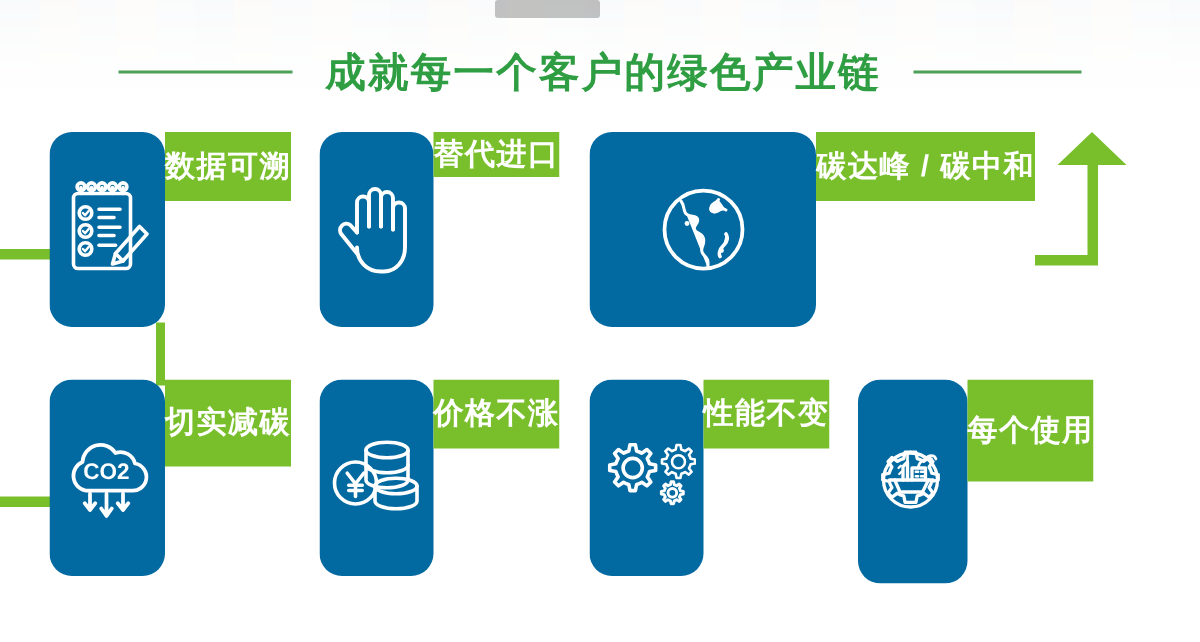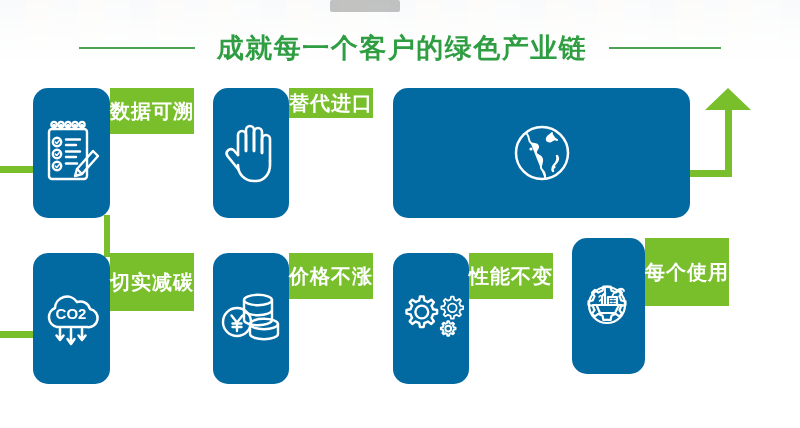--- a/index.html
+++ b/index.html
@@ -163,20 +163,23 @@
         <svg width="62" height="62" viewBox="0 0 62 62" fill="none" stroke="#ffffff" stroke-width="2.5" stroke-linecap="round" stroke-linejoin="round">
           <circle cx="31" cy="31" r="26"></circle>
           <path d="M16 12 c3 4 1 7 4 9 c3 2 6 0 7 3 c1 3 -3 4 -2 7 c1 3 5 2 6 6 c1 4 -2 6 -1 9 c1 3 4 3 4 7 l0 4" fill="#ffffff" stroke="#ffffff" stroke-width="2"></path>
           <path d="M41 11 c-2 3 -4 2 -5 5 c-1 3 2 4 4 3 c2 -1 4 -3 6 -1" fill="#ffffff" stroke="#ffffff" stroke-width="2"></path>
           <path d="M46 34 c2 3 0 6 -2 8 c-2 2 -3 5 -2 7" fill="#ffffff" stroke="#ffffff" stroke-width="2.4"></path>
           <circle cx="20" cy="27" r="1.6" fill="#ffffff" stroke="none"></circle>
           <circle cx="43" cy="45" r="1.6" fill="#ffffff" stroke="none"></circle>
         </svg>
       </span>
     </div>
+    <div class="card-label" style="height:46px;">
+      <span class="l1">碳达峰 / 碳中和</span>
+    </div>
   </div>
 
   <div class="card" style="left:33px; top:253px; width:161px; height:131px;">
     <div class="card-icon">
       <span>
         <svg width="70" height="60" viewBox="0 0 70 60" fill="none" stroke="#ffffff" stroke-width="2.5" stroke-linecap="round" stroke-linejoin="round">
           <path d="M20 38 a10 10 0 0 1 -2 -19 a12 12 0 0 1 22 -6 a10 10 0 0 1 13 7 a9 9 0 0 1 -3 18 Z"></path>
           <text x="34" y="30" fill="#ffffff" stroke="none" font-size="15" font-weight="bold" font-family="Liberation Sans, sans-serif" text-anchor="middle">CO2</text>
           <path d="M23 40 V50 M19.5 46.5 L23 51 L26.5 46.5"></path>
           <path d="M34 40 V54 M30.5 50 L34 55 L37.5 50"></path>
@@ -227,21 +230,21 @@
             <circle cx="33.8" cy="22" r="6" stroke-width="4"></circle>
           </g>
         </svg>
       </span>
     </div>
     <div class="card-label" style="height:46px;">
       <span class="l1">性能不变</span>
     </div>
   </div>
 
-  <div class="card" style="left:572px; top:238px; width:157px; height:136px;">
+  <div class="card" style="left:572px; top:253px; width:157px; height:136px;">
     <div class="card-icon">
       <span>
         <svg width="60" height="58" viewBox="0 0 60 58" fill="none" stroke="#ffffff" stroke-width="2.2" stroke-linecap="round" stroke-linejoin="round">
           <path d="M28 3.5 l3.6 0 .9 4.3 a19 19 0 0 1 4.2 1.8 l3.6-2.6 2.7 2.7 -2.6 3.6 a19 19 0 0 1 1.8 4.2 l4.3 .9 0 3.6 -4.3 .9 a19 19 0 0 1 -1.8 4.2 l2.6 3.6 -2.7 2.7 -3.6-2.6 a19 19 0 0 1 -4.2 1.8 l-.9 4.3 -3.6 0" transform="translate(0,6)"></path>
           <path d="M28 3.5 l-3.6 0 -.9 4.3 a19 19 0 0 0 -4.2 1.8 l-3.6-2.6 -2.7 2.7 2.6 3.6 a19 19 0 0 0 -1.8 4.2 l-4.3 .9 0 3.6 4.3 .9 a19 19 0 0 0 1.8 4.2 l-2.6 3.6 2.7 2.7 3.6-2.6 a19 19 0 0 0 4.2 1.8 l.9 4.3 3.6 0" transform="translate(0,6)"></path>
           <circle cx="28" cy="28" r="18"></circle>
           <path d="M14 28 H43"></path>
           <path d="M17.5 28 L21 36 H36 L40 28"></path>
           <path d="M23 28 V19 l3-3 v12"></path>
           <path d="M29 28 V20 h9 v8"></path>

